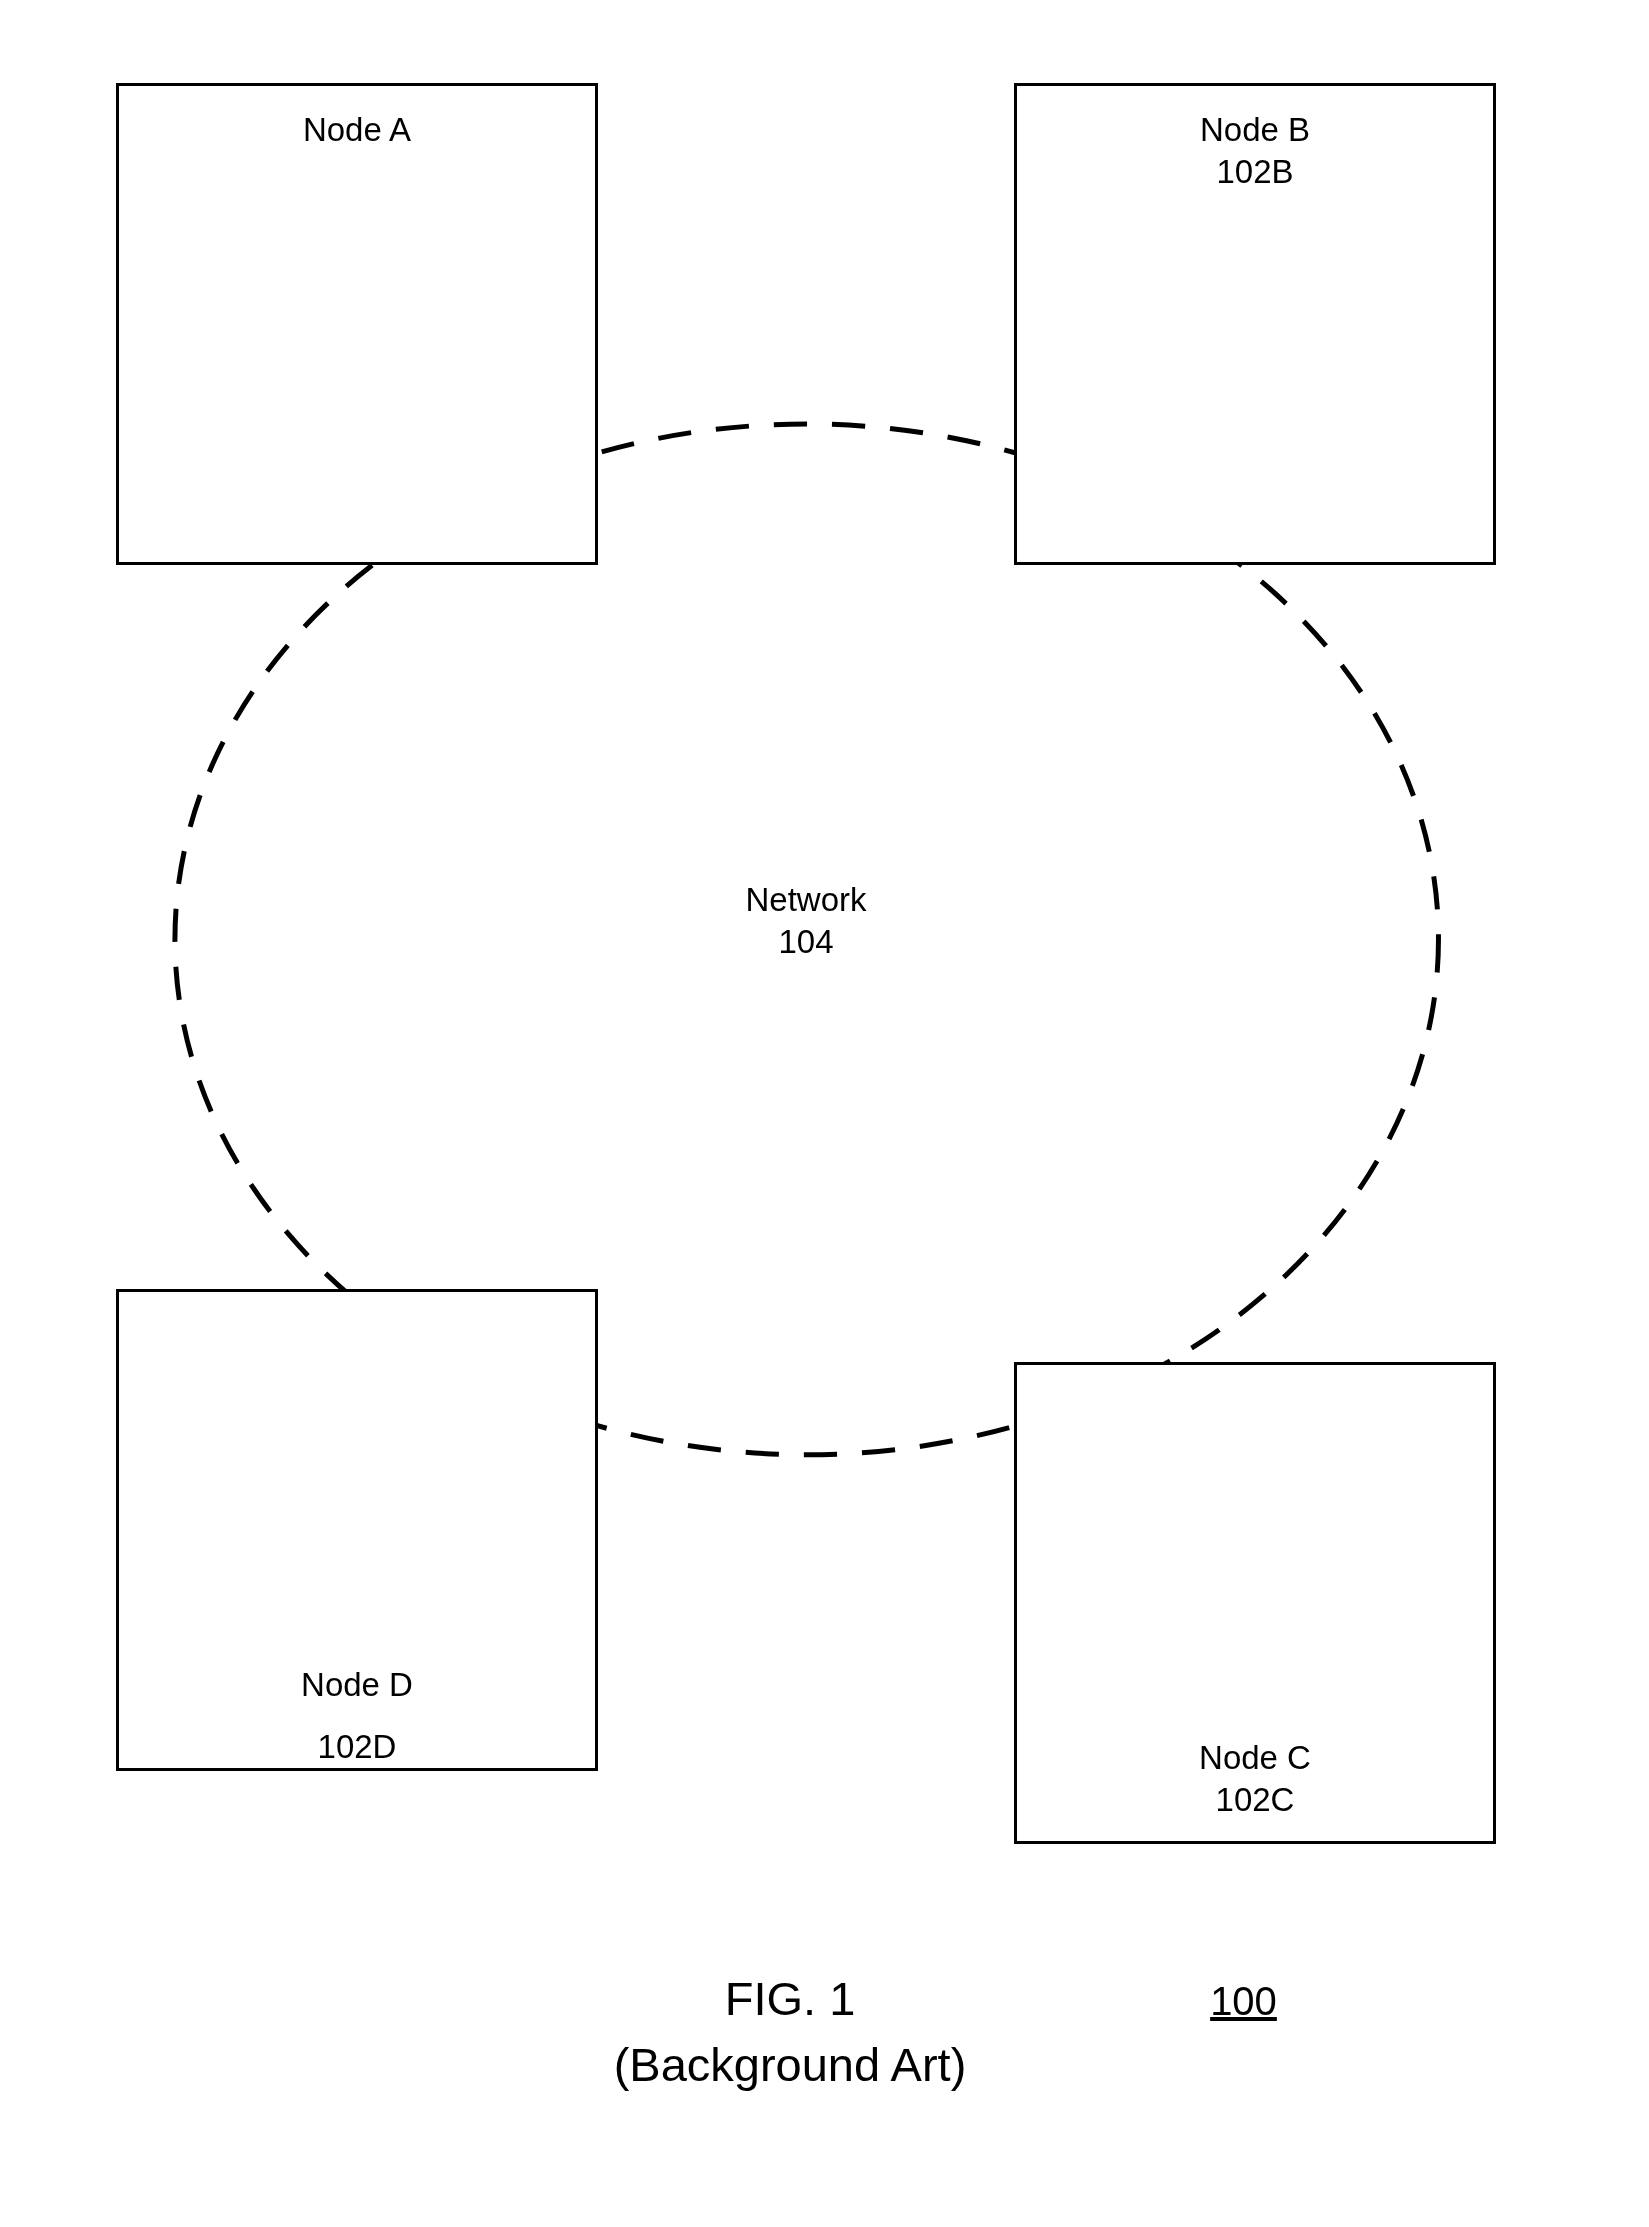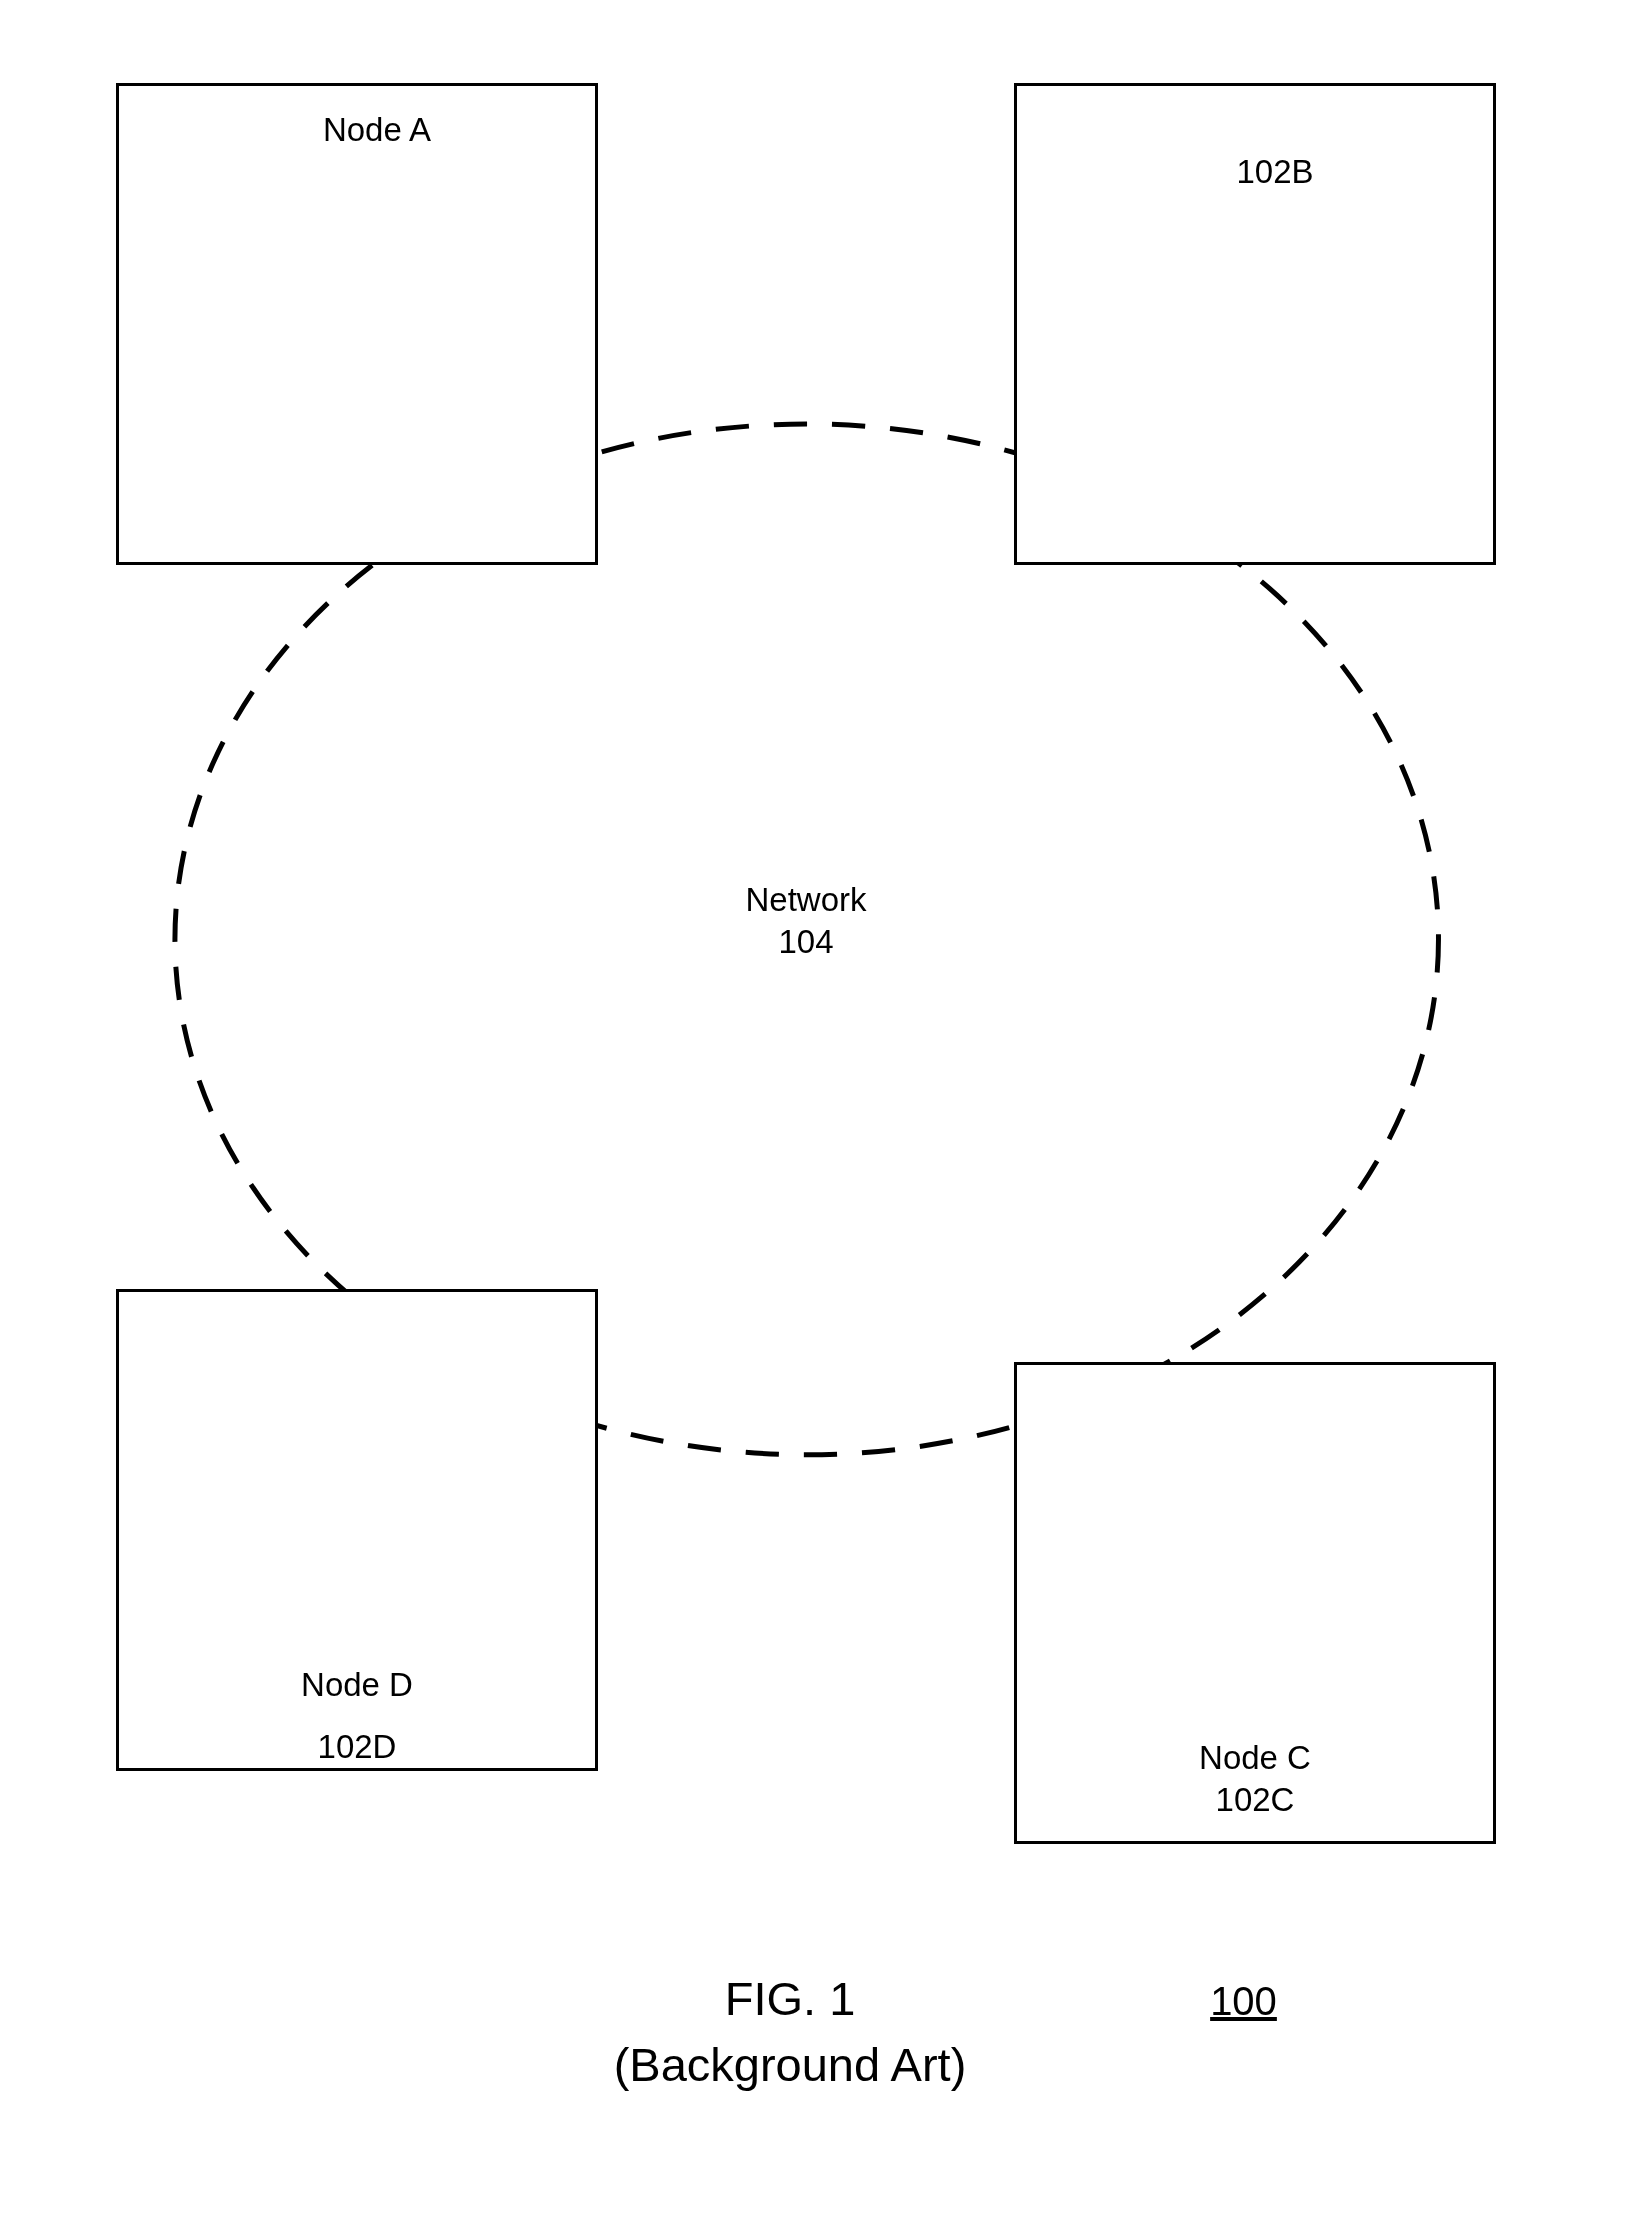--- a/index.html
+++ b/index.html
@@ -23,21 +23,20 @@
       border: 3.3px solid #000;
       background: #fff;
       box-sizing: border-box;
     }
     .node-label-top {
       position: absolute;
       width: 100%;
       text-align: center;
       font-size: 33px;
       color: #000;
-      padding-left: 20px;
     }
     .node-label-bottom {
       position: absolute;
       width: 100%;
       text-align: center;
       font-size: 33px;
       color: #000;
     }
     .center-label {
       position: absolute;
@@ -80,20 +79,21 @@
 
   <svg class="ellipse-svg" viewBox="0 0 1984 2679">
     <ellipse cx="970" cy="1130" rx="760" ry="620" fill="none" stroke="#000" stroke-width="6" stroke-dasharray="40 30"></ellipse>
   </svg>
 
   <div class="node-box" style="left:116px; top:83px; width:482px; height:482px;">
     <div class="node-label-top" style="top:25px;">Node A</div>
   </div>
 
   <div class="node-box" style="left:1014px; top:83px; width:482px; height:482px;">
+    <div class="node-label-top" style="top:25px;">Node B</div>
     <div class="node-label-top" style="top:67px;">102B</div>
   </div>
 
   <div class="node-box" style="left:116px; top:1289px; width:482px; height:482px;">
     <div class="node-label-bottom" style="top:374px;">Node D</div>
     <div class="node-label-bottom" style="top:436px;">102D</div>
   </div>
 
   <div class="node-box" style="left:1014px; top:1362px; width:482px; height:482px;">
     <div class="node-label-bottom" style="top:374px;">Node C</div>

